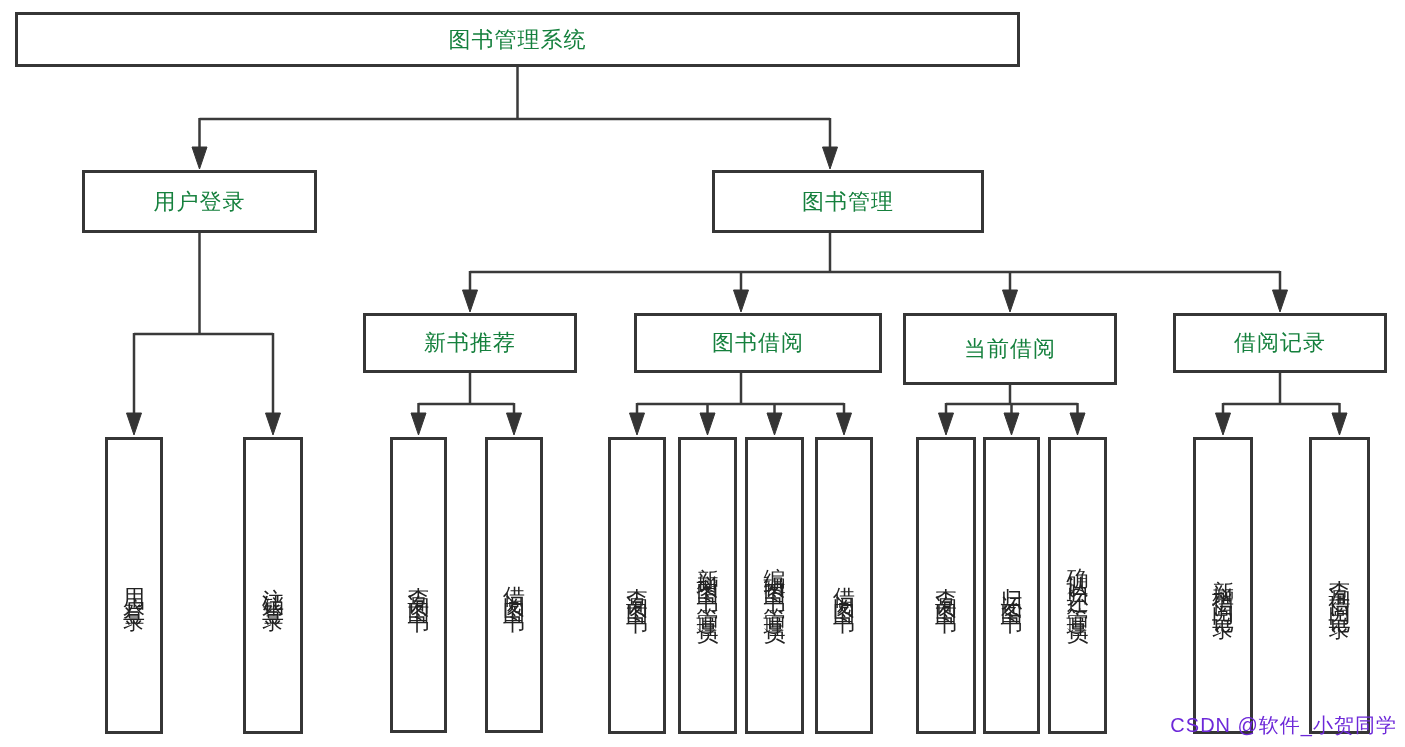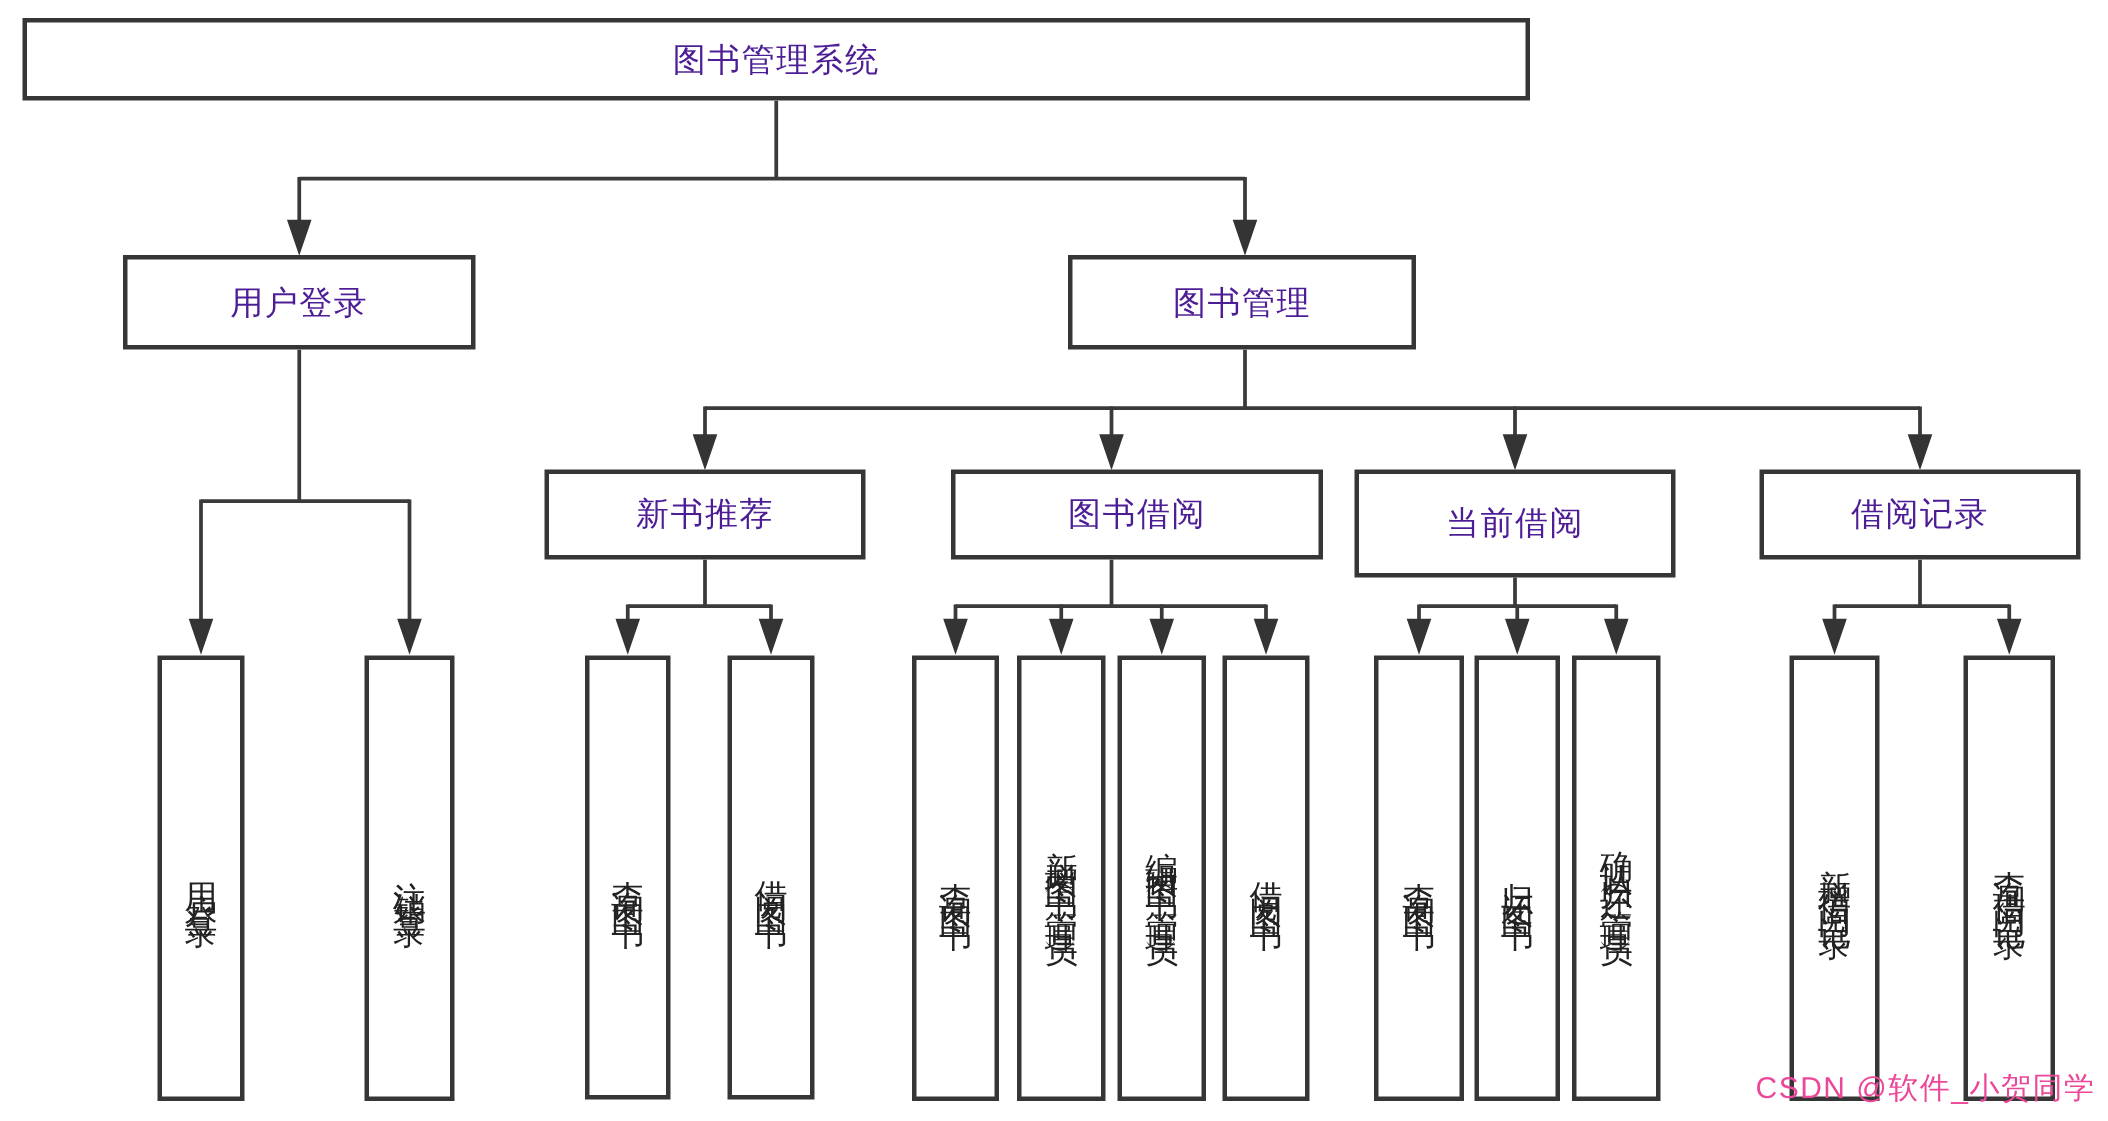--- a/index.html
+++ b/index.html
@@ -16,21 +16,21 @@
   #connectors polygon { fill: #343434; stroke: #343434; }
 
   .node {
     position: absolute;
     background: #ffffff;
     border: 3px solid #363636;
     display: flex;
     align-items: center;
     justify-content: center;
     font-size: 22px;
-    color: #4c1d95;
+    color: #15803d;
     letter-spacing: 1px;
     z-index: 2;
   }
   .node.root { border-width: 3px; }
 
   .leaf {
     position: absolute;
     background: #ffffff;
     border: 3px solid #363636;
     display: flex;
@@ -46,21 +46,21 @@
     letter-spacing: 8px;
     line-height: 1.0;
     white-space: nowrap;
   }
 
   .watermark {
     position: absolute;
     right: 8px;
     top: 712px;
     font-size: 20px;
-    color: #ec4899;
+    color: #6d28d9;
     letter-spacing: 1px;
     z-index: 3;
   }
 </style>
 </head>
 <body>
 
 <div id="stage">
 
   <svg id="connectors" viewBox="0 0 1405 747" xmlns="http://www.w3.org/2000/svg">
@@ -135,21 +135,21 @@
       <line x1="1223" y1="403" x2="1223" y2="414"></line>
       <polygon points="1215.5,413 1230.5,413 1223,435"></polygon>
       <line x1="1339.5" y1="403" x2="1339.5" y2="414"></line>
       <polygon points="1332,413 1347,413 1339.5,435"></polygon>
     </g>
   </svg>
 
   <div class="node root" style="left:15px; top:12px; width:1005px; height:55px;">图书管理系统</div>
 
   <div class="node" style="left:82px; top:170px; width:235px; height:63px;">用户登录</div>
-  <div class="node" style="left:712px; top:170px; width:232px; height:63px;">图书管理</div>
+  <div class="node" style="left:712px; top:170px; width:272px; height:63px;">图书管理</div>
 
   <div class="node" style="left:363px; top:313px; width:214px; height:60px;">新书推荐</div>
   <div class="node" style="left:634px; top:313px; width:248px; height:60px;">图书借阅</div>
   <div class="node" style="left:903px; top:313px; width:214px; height:72px;">当前借阅</div>
   <div class="node" style="left:1173px; top:313px; width:214px; height:60px;">借阅记录</div>
 
   <div class="leaf" style="left:105px; top:437px; width:58px; height:297px;">
     <span class="vtext">用户登录</span>
   </div>
   <div class="leaf" style="left:243px; top:437px; width:60px; height:297px;">

